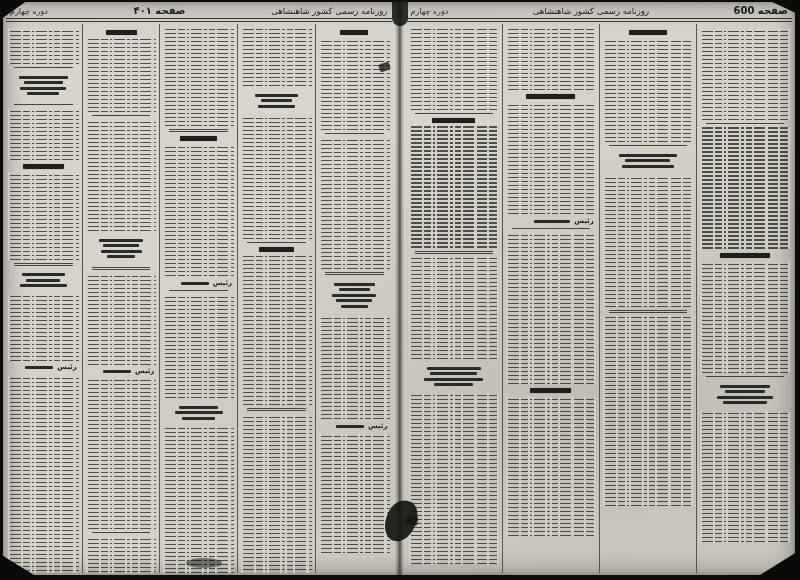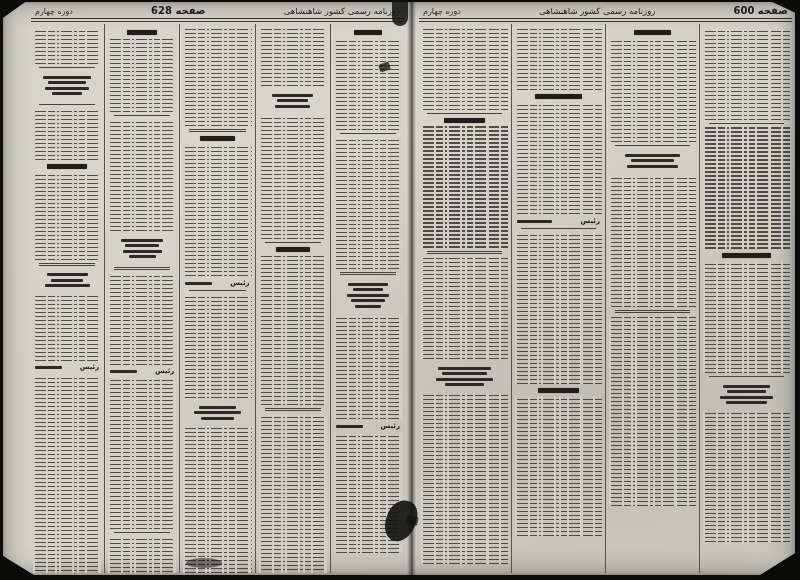--- a/index.html
+++ b/index.html
@@ -13,21 +13,20 @@
 
   .scan{position:relative;width:800px;height:580px;background:#0b0b0a;}
   .paper{
     position:absolute;top:2px;left:3px;right:5px;bottom:5px;
     display:flex;
     background:
       radial-gradient(120% 90% at 30% 18%, rgba(255,255,255,.10), transparent 60%),
       radial-gradient(110% 85% at 78% 72%, rgba(0,0,0,.10), transparent 62%),
       var(--paper);
     box-shadow: inset 0 0 26px rgba(0,0,0,.38), inset 0 0 4px rgba(0,0,0,.28);
-    padding-left: 25px;
   }
   .page{position:relative;height:100%;flex:1 1 0;overflow:hidden;}
   .fold{
     flex:0 0 9px;height:100%;
     background:linear-gradient(90deg, rgba(0,0,0,0) 0%, rgba(0,0,0,.40) 40%, rgba(18,18,16,.70) 55%, rgba(0,0,0,.30) 70%, rgba(0,0,0,0) 100%);
   }
 
   .ph{
     display:flex;justify-content:space-between;align-items:baseline;
     padding:3px 7px 1px;height:16px;white-space:nowrap;
@@ -54,21 +53,21 @@
       repeating-linear-gradient(0deg, #2a2926 0 1.5px, rgba(0,0,0,0) 1.5px 4px);
   }
   .hbar{
     height:5px;margin:4px auto 3px;background:#201f1c;border-radius:1px;
     box-shadow:0 0 1px rgba(0,0,0,.6);
   }
   .sep{border-top:1px solid #45433c;margin:3px 6px;}
   .sep.d{height:3px;border-bottom:1px solid #45433c;}
   .cgroup{padding:2px 0 3px;}
   .cb{display:block;height:3px;background:#2b2a26;margin:2.5px auto;border-radius:1px;}
-  .sig{display:flex;direction:rtl;align-items:center;gap:4px;margin:2px 2px 3px;height:8px;justify-content:space-between;}
+  .sig{display:flex;direction:rtl;align-items:center;gap:4px;margin:2px 2px 3px;height:8px;}
   .sigtxt{font-size:7px;font-weight:bold;line-height:1;color:#191815;}
   .sigbar{flex:0 0 42%;height:3px;background:#2b2a26;border-radius:1px;}
 
   .smudge{position:absolute;background:#121210;}
   .sm-fold-top{left:392px;top:0;width:16px;height:26px;border-radius:0 0 9px 9px;opacity:.85;}
   .sm-fold-bottom{left:386px;top:500px;width:30px;height:42px;border-radius:55% 40% 60% 45%;transform:rotate(14deg);opacity:.9;}
   .sm-mid-tick{left:379px;top:63px;width:11px;height:8px;border-radius:2px;transform:rotate(-18deg);opacity:.75;}
   .sm-lp-bottom{left:186px;top:558px;width:36px;height:10px;border-radius:50%;background:rgba(0,0,0,.45);}
   .sm-rp-tick{left:406px;top:516px;width:12px;height:9px;border-radius:2px;transform:rotate(12deg);opacity:.7;}
 
@@ -80,21 +79,21 @@
 </style>
 </head>
 <body>
 
 <div class="scan">
   <div class="paper">
 
     <section class="page">
       <header class="ph">
         <span class="ed" dir="rtl">دوره چهارم</span>
-        <span class="pn" dir="rtl">صفحه 628</span>
+        <span class="pn" dir="rtl">صفحه ۴۰۱</span>
         <span class="tt" dir="rtl">روزنامه رسمی کشور شاهنشاهی</span>
       </header>
       <div class="hrule"></div>
       <div class="cols">
 
         <div class="col">
           <div class="sim" style="height:36px"></div>
           <div class="sep"></div>
           <div class="cgroup">
             <i class="cb" style="width:70%"></i>

